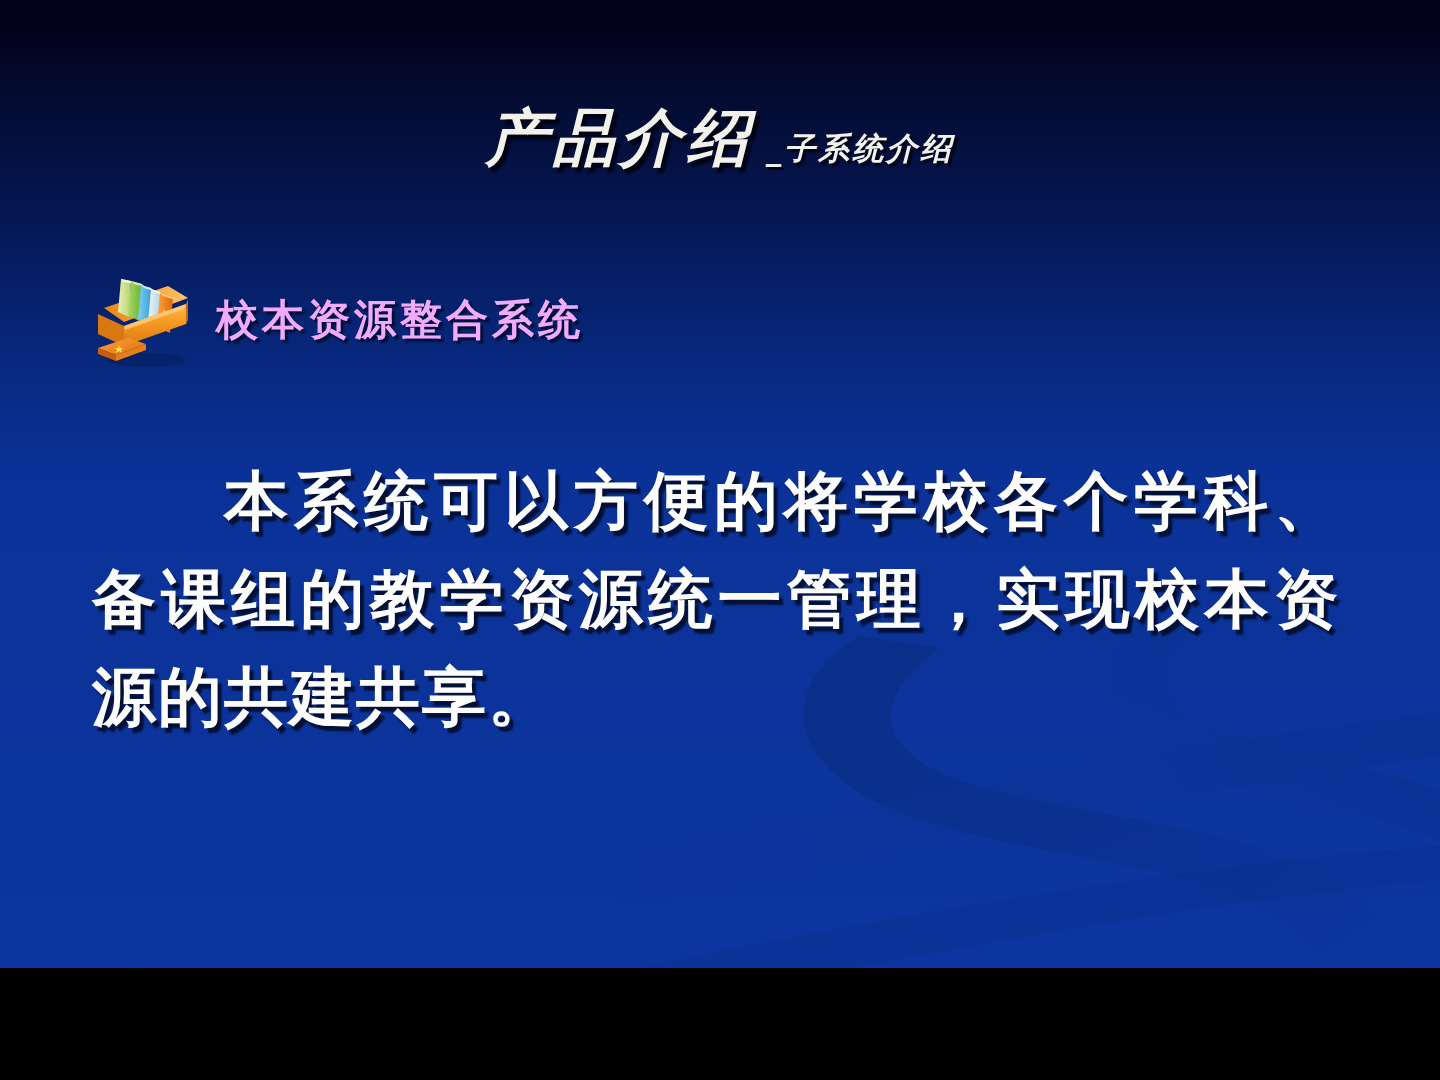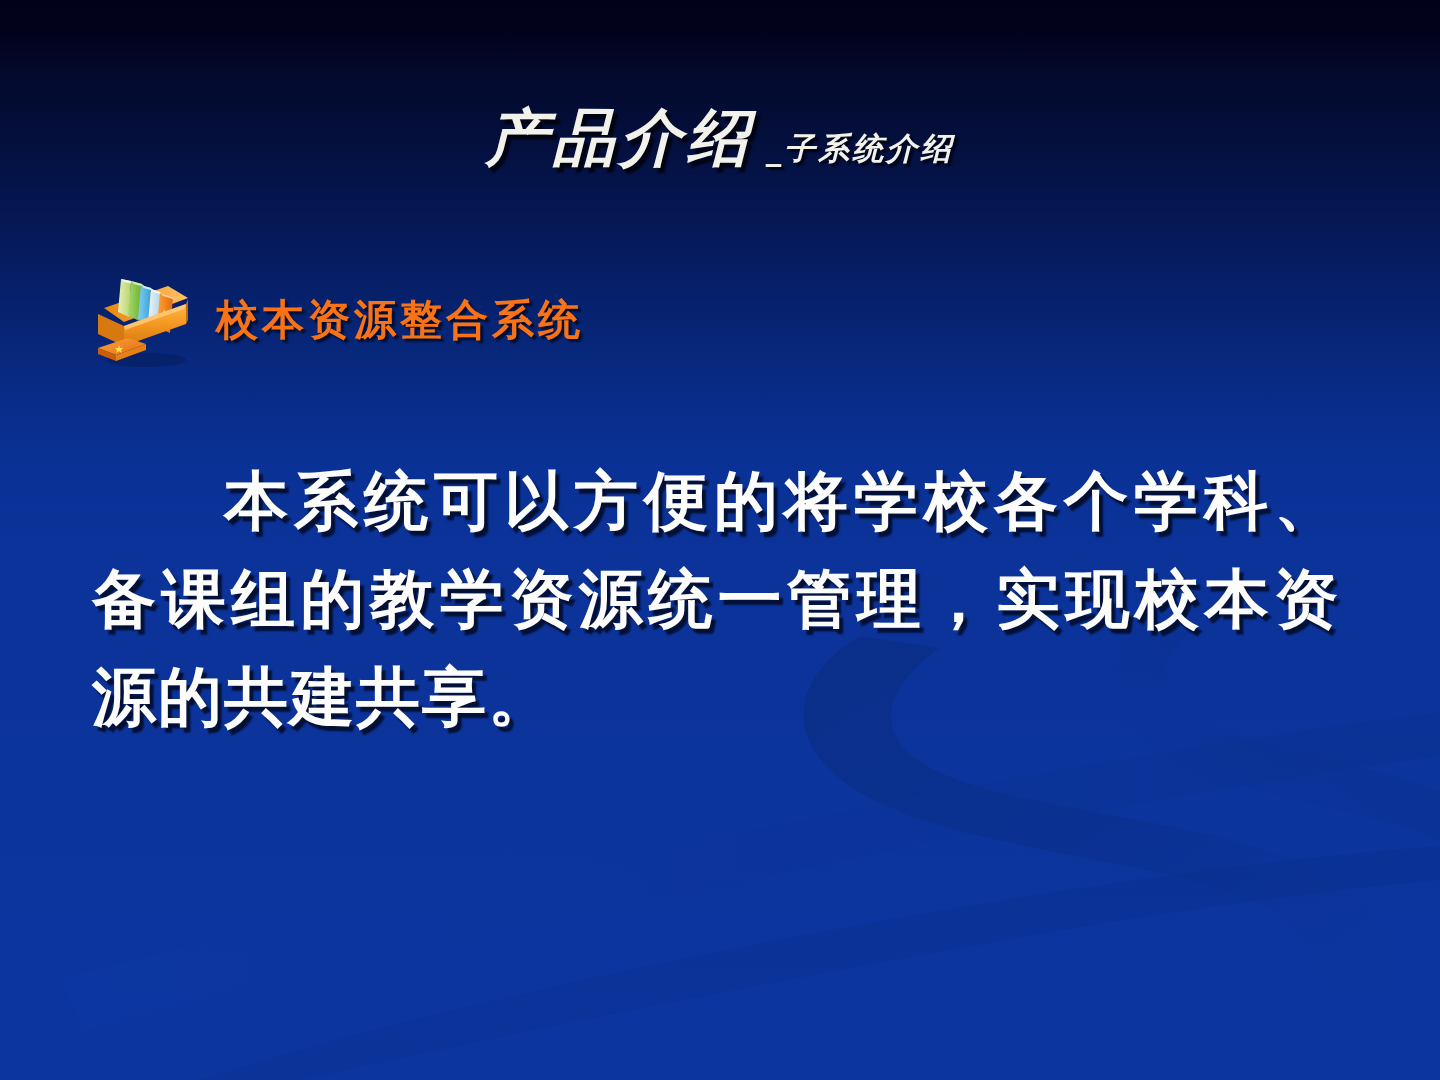--- a/index.html
+++ b/index.html
@@ -5,21 +5,21 @@
 <style>
   html, body {
     margin: 0;
     padding: 0;
     background: #000;
   }
 
   .slide {
     position: relative;
     width: 1440px;
-    height: 1080px;
+    height: 968px;
     overflow: hidden;
     font-family: "DejaVu Sans", "Liberation Sans", sans-serif;
     background: #0A3399;
   }
 
   
   .bg-gradient {
     position: absolute;
     left: 0; top: 0;
     width: 1440px;
@@ -96,21 +96,21 @@
     height: 104px;
     flex: 0 0 auto;
     display: block;
   }
 
   .bullet-label {
     font-family: "DejaVu Serif", "Liberation Serif", serif;
     font-weight: 700;
     font-size: 42px;
     letter-spacing: 4px;
-    color: #f97316;
+    color: #f0abfc;
     text-shadow: 3px 3px 2px rgba(0,0,8,0.62);
     margin-left: 16px;
     white-space: nowrap;
   }
 
   
   .body-text {
     position: absolute;
     left: 92px;
     top: 452px;

